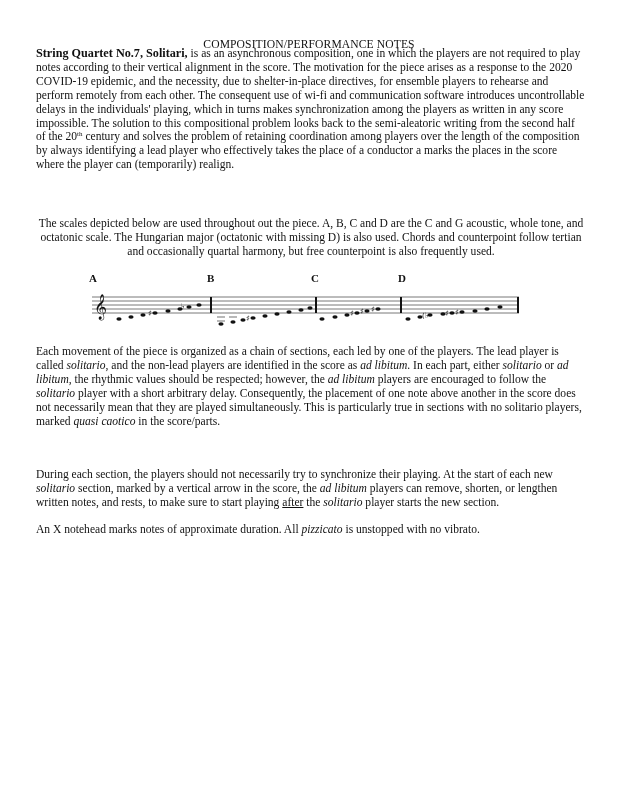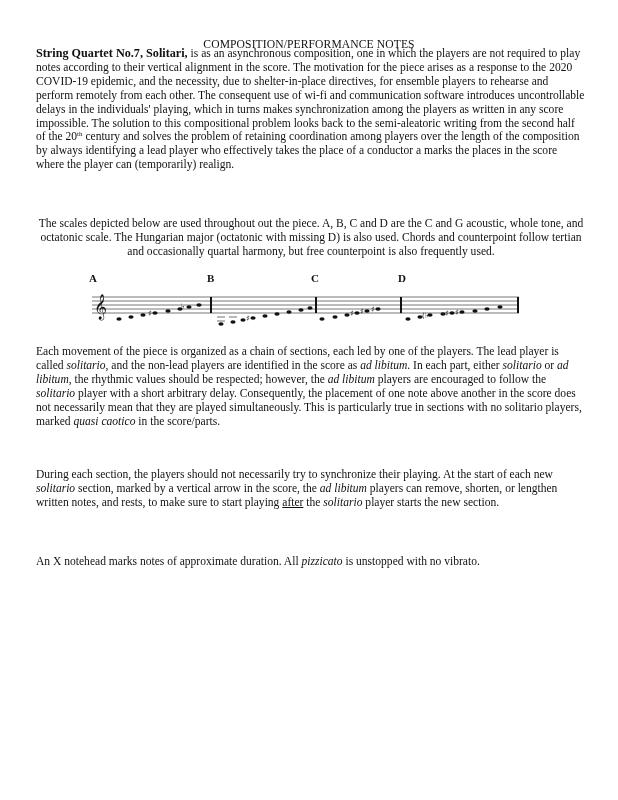--- a/index.html
+++ b/index.html
@@ -11,21 +11,21 @@
   .para { position: absolute; left: 36px; width: 550px; font-size: 11.55px; line-height: 13.9px; }
   .para b { font-weight: bold; font-size: 12.2px; }
   .para i { }
   .para u { }
   .para sup { font-size: 7px; vertical-align: 4px; line-height: 0; }
   #p1 { top: 47px; }
   #p2 { top: 217px; text-align: center; }
   #p3 { top: 345px; }
   #p4 { top: 441px; }
   #p5 { top: 468px; }
-  #p6 { top: 523px; margin-top: 32px; }
+  #p6 { top: 523px; }
   .scales { position: absolute; left: 86px; top: 270px; width: 440px; height: 64px; }
   .scale-label { position: absolute; top: 2px; font-size: 11px; font-weight: bold; }
 </style>
 </head>
 <body>
 
 <div class="page">
   <div class="title">COMPOSITION/PERFORMANCE NOTES</div>
 
   <div class="para" id="p1"><b>String Quartet No.7, Solitari,</b><span> is as an asynchronous composition, one in which the players are not required to play notes according to their vertical alignment in the score. The motivation for the piece arises as a response to the 2020 COVID-19 epidemic, and the necessity, due to shelter-in-place directives, for ensemble players to rehearse and perform remotely from each other. The consequent use of wi-fi and communication software introduces uncontrollable delays in the individuals' playing, which in turns makes synchronization among the players as written in any score impossible. The solution to this compositional problem looks back to the semi-aleatoric writing from the second half of the 20</span><sup>th</sup><span> century and solves the problem of retaining coordination among players over the length of the composition by always identifying a lead player who effectively takes the place of a conductor a marks the places in the score where the player can (temporarily) realign.</span></div>

